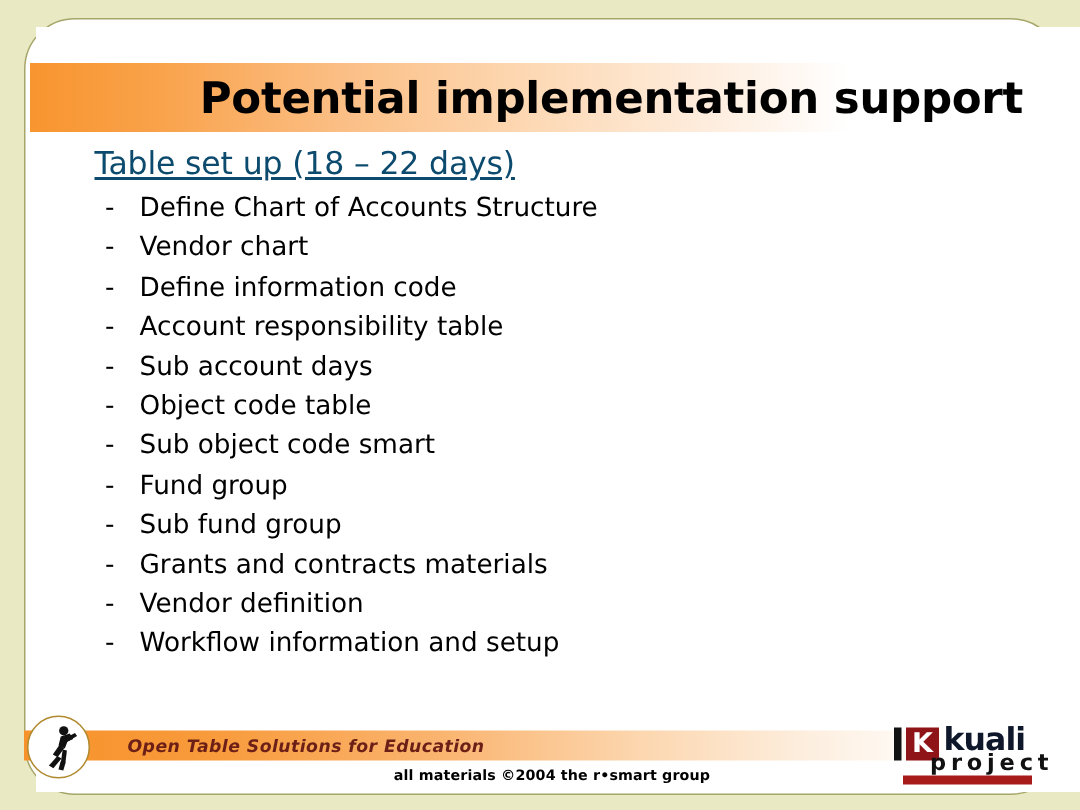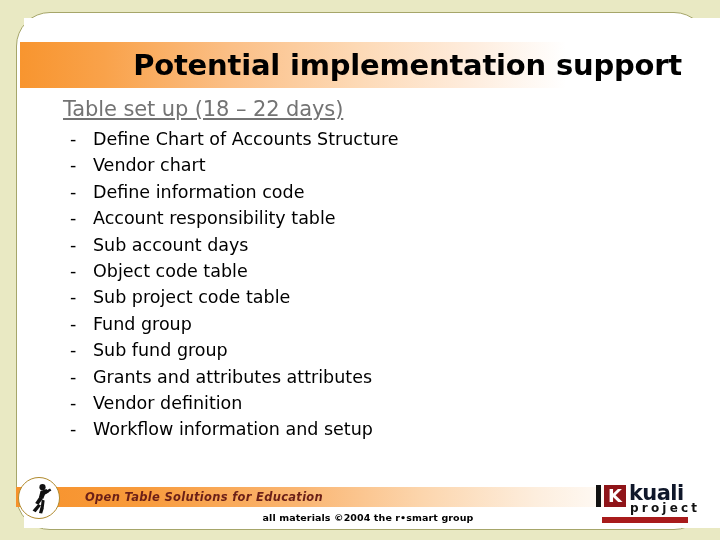--- a/index.html
+++ b/index.html
@@ -78,21 +78,21 @@
 
   
   .body-block {
     position: absolute;
     left: 63px;
     top: 96px;
     width: 620px;
   }
   .section-heading {
     font-size: 21px;
-    color: #737373;
+    color: #0c4a6e;
     text-decoration: underline;
     text-underline-offset: 2px;
     line-height: 27px;
     margin: 0 0 3px 0;
     letter-spacing: -0.1px;
     white-space: nowrap;
   }
   .bullet-list {
     list-style: none;
     margin: 0;
@@ -218,23 +218,23 @@
     left: 33px;
     top: -2px;
     font-size: 21px;
     font-weight: bold;
     color: #0f172a;
     line-height: 22px;
     letter-spacing: -0.6px;
   }
   .kl-sub {
     position: absolute;
-    left: 34px;
+    left: 24px;
     top: 18px;
-    font-size: 12px;
+    font-size: 15px;
     font-weight: bold;
     color: #111111;
     letter-spacing: 3.2px;
     line-height: 12px;
   }
   .kl-rule {
     position: absolute;
     left: 6px;
     top: 33px;
     width: 86px;
@@ -256,24 +256,24 @@
   <div class="body-block">
     <div class="section-heading">Table set up (18 – 22 days)</div>
 
     <ul class="bullet-list" id="bullet-list">
         <li class="bullet-item"><span class="bullet-dash">-</span><span>Define Chart of Accounts Structure</span></li>
         <li class="bullet-item"><span class="bullet-dash">-</span><span>Vendor chart</span></li>
         <li class="bullet-item"><span class="bullet-dash">-</span><span>Define information code</span></li>
         <li class="bullet-item"><span class="bullet-dash">-</span><span>Account responsibility table</span></li>
         <li class="bullet-item"><span class="bullet-dash">-</span><span>Sub account days</span></li>
         <li class="bullet-item"><span class="bullet-dash">-</span><span>Object code table</span></li>
-        <li class="bullet-item"><span class="bullet-dash">-</span><span>Sub project code table</span></li>
+        <li class="bullet-item"><span class="bullet-dash">-</span><span>Sub object code smart</span></li>
         <li class="bullet-item"><span class="bullet-dash">-</span><span>Fund group</span></li>
         <li class="bullet-item"><span class="bullet-dash">-</span><span>Sub fund group</span></li>
-        <li class="bullet-item"><span class="bullet-dash">-</span><span>Grants and attributes attributes</span></li>
+        <li class="bullet-item"><span class="bullet-dash">-</span><span>Grants and contracts materials</span></li>
         <li class="bullet-item"><span class="bullet-dash">-</span><span>Vendor definition</span></li>
         <li class="bullet-item"><span class="bullet-dash">-</span><span>Workflow information and setup</span></li>
       </ul>
   </div>
 
   <div class="footer-band"></div>
 
   <div class="runner-badge">
     <svg width="28" height="32" viewBox="0 0 28 32" aria-hidden="true">
       <circle cx="16.5" cy="4.2" r="3.1" fill="#111111"></circle>

